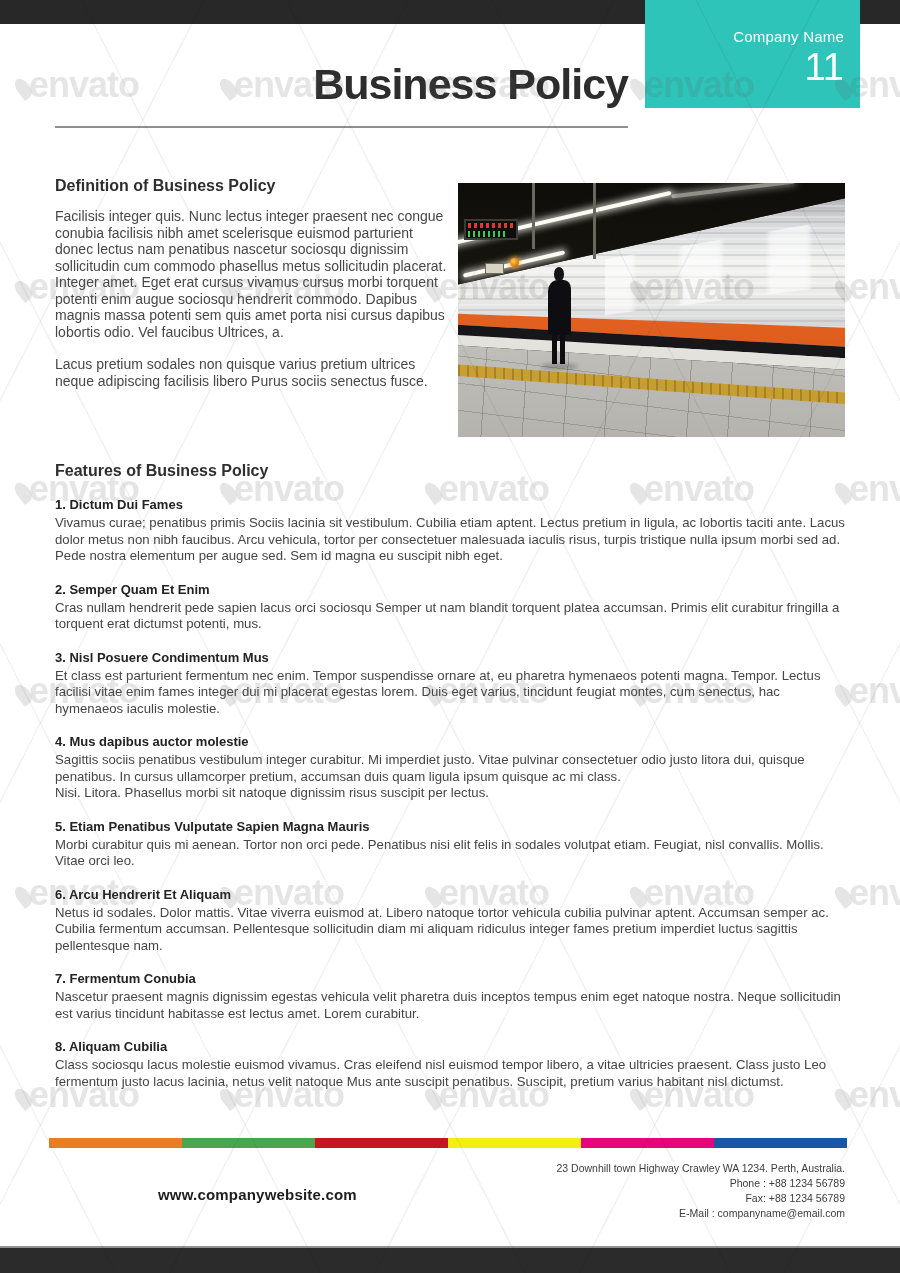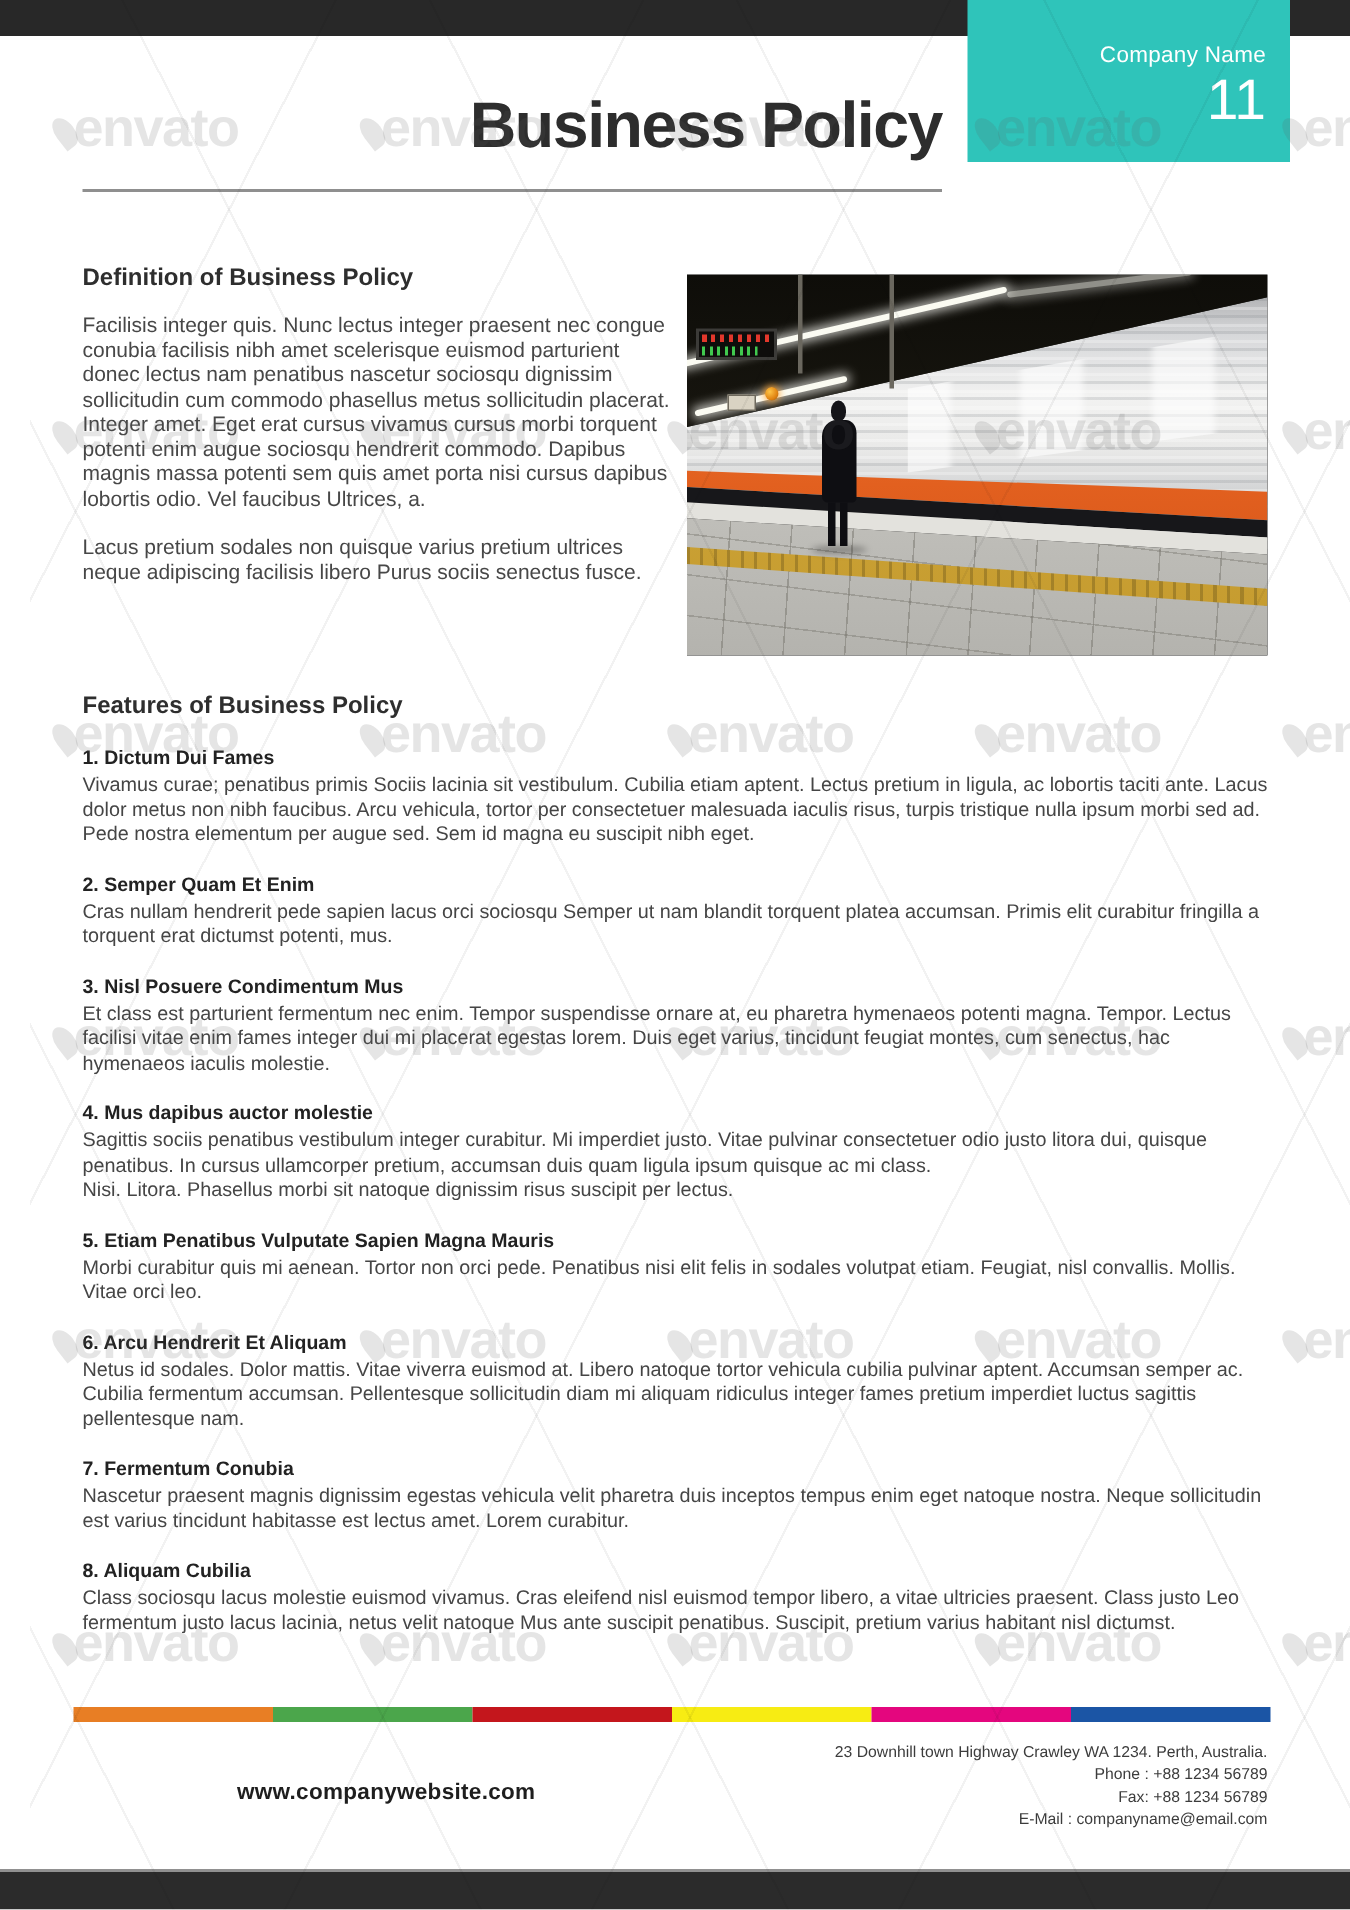--- a/index.html
+++ b/index.html
@@ -124,21 +124,20 @@
     position:absolute; left:0; top:1246px; width:900px; height:27px;
     background:#2b2b2b; border-top:2px solid #909090;
   }
 
   
   .wm-layer {
     position:absolute; inset:0; z-index:50; pointer-events:none; overflow:hidden;
     background:
       repeating-linear-gradient(117deg, rgba(0,0,0,0) 0 181px, rgba(0,0,0,.05) 181px 182.5px),
       repeating-linear-gradient(243deg, rgba(0,0,0,0) 0 181px, rgba(0,0,0,.05) 181px 182.5px);
-    margin-left: 20px;
   }
   .wm {
     position:absolute; font-size:36px; font-weight:700; letter-spacing:-1px;
     color:rgba(95,95,95,.16); white-space:nowrap;
   }
   .wm .leaf {
     display:inline-block; width:13px; height:22px; margin-right:1px;
     background:rgba(95,95,95,.16); border-radius:50% 50% 50% 0; transform:rotate(-38deg) translateY(3px);
   }
 </style>

